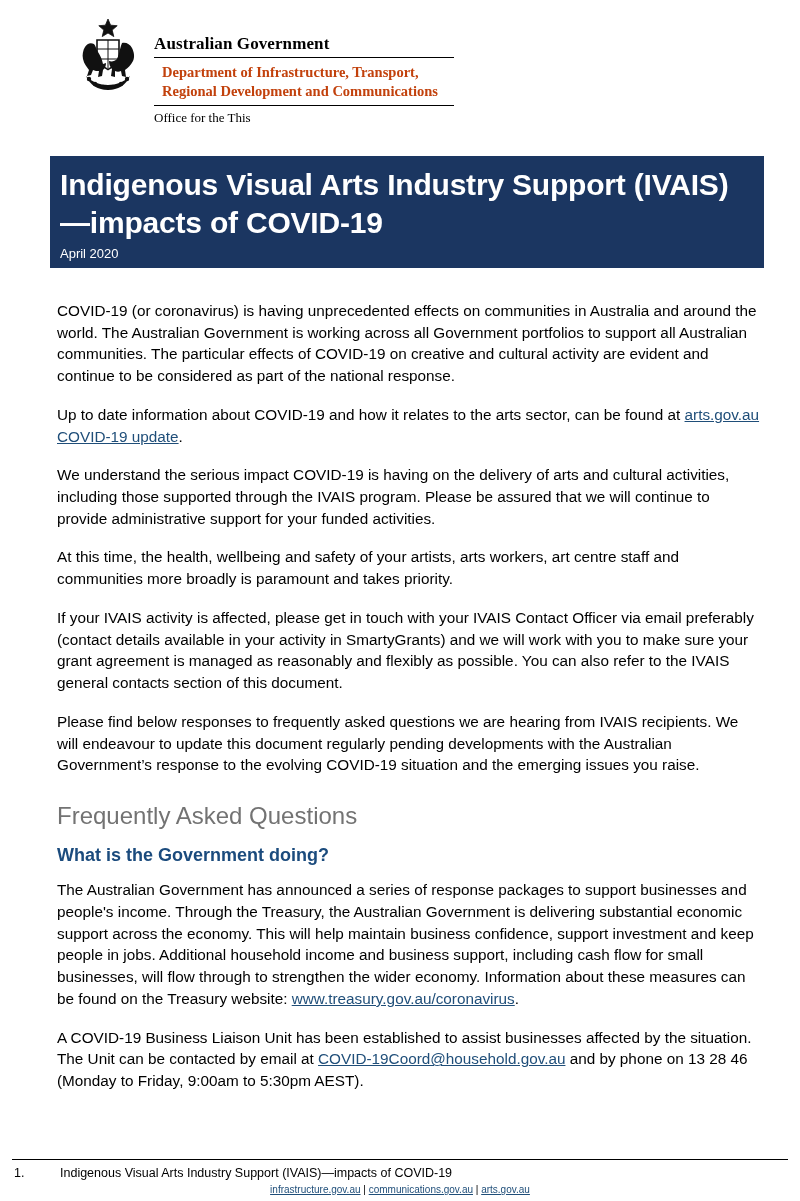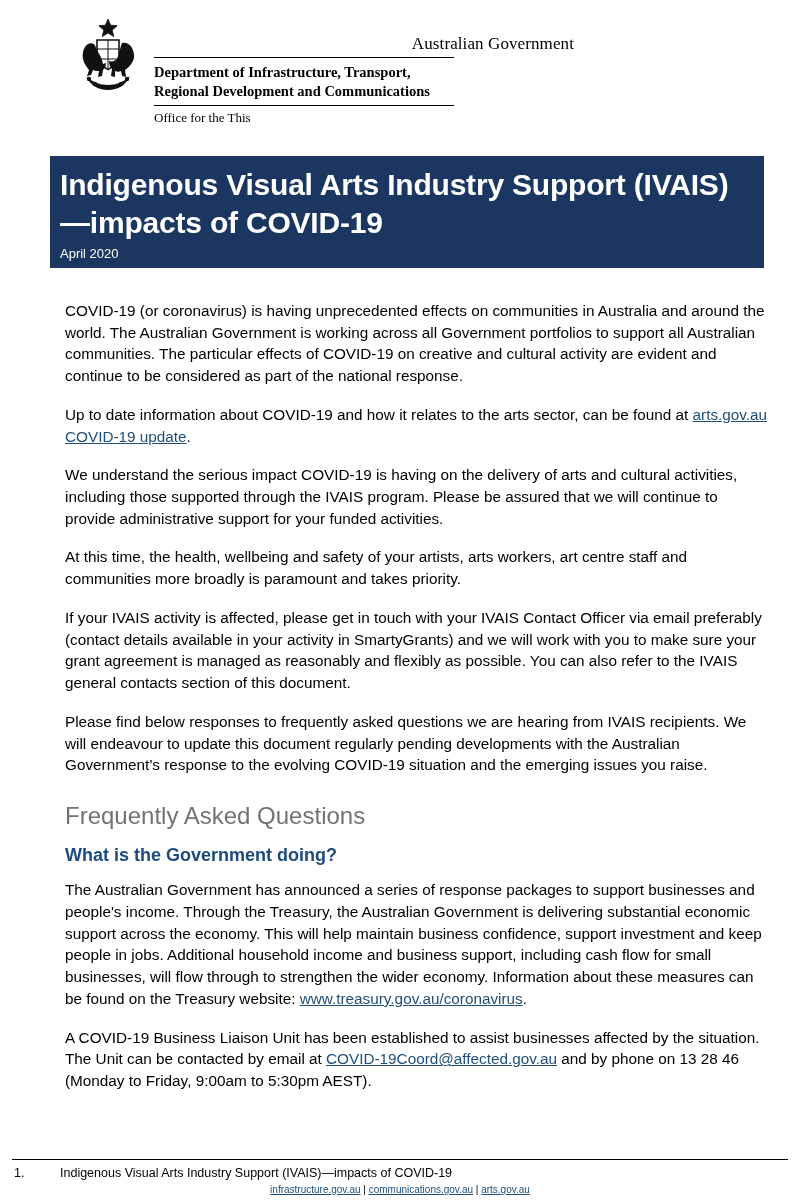--- a/index.html
+++ b/index.html
@@ -32,39 +32,39 @@
     height: 88px;
   }
   .dept-block {
     position: absolute;
     left: 97px;
     top: 20px;
     width: 420px;
   }
   .gov-line {
     font-family: "Liberation Serif", serif;
-    font-weight: normal;
+    font-weight: bold;
     font-size: 17px;
     color: #000;
     line-height: 1.15;
     letter-spacing: .1px;
-    text-align: right;
   }
   .gov-rule {
     border-bottom: 1.4px solid #000;
     width: 300px;
     margin: 3px 0 5px 0;
     height: 0;
   }
   .dept-line {
     font-family: "Liberation Serif", serif;
     font-weight: bold;
     font-size: 14.5px;
     line-height: 1.35;
-    color: #000000;
+    color: #c2410c;
+    margin-left: 8px;
   }
   .dept-rule {
     border-bottom: 1.2px solid #000;
     width: 300px;
     margin: 3px 0 4px 0;
     height: 0;
   }
   .office-line {
     font-family: "Liberation Serif", serif;
     font-size: 13px;
@@ -93,21 +93,21 @@
   .title-date {
     font-size: 13px;
     font-weight: normal;
     padding: 0 10px 6px 10px;
     line-height: 1.3;
   }
 
   
   .content {
     position: absolute;
-    left: 65px;
+    left: 57px;
     top: 300px;
     width: 706px;
   }
   p.body {
     font-size: 15.3px;
     line-height: 1.42;
     margin: 0 0 17px 0;
     color: #000;
     text-align: left;
   }
@@ -225,21 +225,21 @@
   <p class="body">If your IVAIS activity is affected, please get in touch with your IVAIS Contact Officer via email preferably (contact details available in your activity in SmartyGrants) and we will work with you to make sure your grant agreement is managed as reasonably and flexibly as possible. You can also refer to the IVAIS general contacts section of this document.</p>
 
   <p class="body">Please find below responses to frequently asked questions we are hearing from IVAIS recipients. We will endeavour to update this document regularly pending developments with the Australian Government’s response to the evolving COVID-19 situation and the emerging issues you raise.</p>
 
   <h2 class="heading">Frequently Asked Questions</h2>
 
   <h3 class="subheading">What is the Government doing?</h3>
 
   <p class="body"><span>The Australian Government has announced a series of response packages to support businesses and people's income. Through the Treasury, the Australian Government is delivering substantial economic support across the economy. This will help maintain business confidence, support investment and keep people in jobs. Additional household income and business support, including cash flow for small businesses, will flow through to strengthen the wider economy. Information about these measures can be found on the Treasury website: </span><a class="link" href="#">www.treasury.gov.au/coronavirus</a><span>.</span></p>
 
-  <p class="body"><span>A COVID-19 Business Liaison Unit has been established to assist businesses affected by the situation. The Unit can be contacted by email at </span><a class="link" href="#">COVID-19Coord@affected.gov.au</a><span> and by phone on 13 28 46 (Monday to Friday, 9:00am to 5:30pm AEST).</span></p>
+  <p class="body"><span>A COVID-19 Business Liaison Unit has been established to assist businesses affected by the situation. The Unit can be contacted by email at </span><a class="link" href="#">COVID-19Coord@household.gov.au</a><span> and by phone on 13 28 46 (Monday to Friday, 9:00am to 5:30pm AEST).</span></p>
 
 </div>
 
 <div class="footer">
   <div class="footer-rule"></div>
   <div class="footer-row">
     <div class="footer-num">1.</div>
     <div class="footer-title">Indigenous Visual Arts Industry Support (IVAIS)—impacts of COVID-19</div>
   </div>
   <div class="footer-links">

